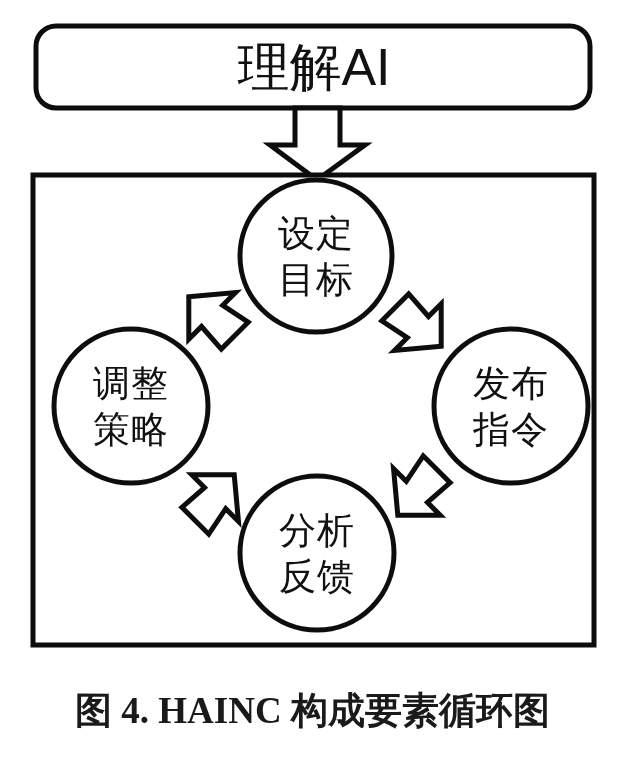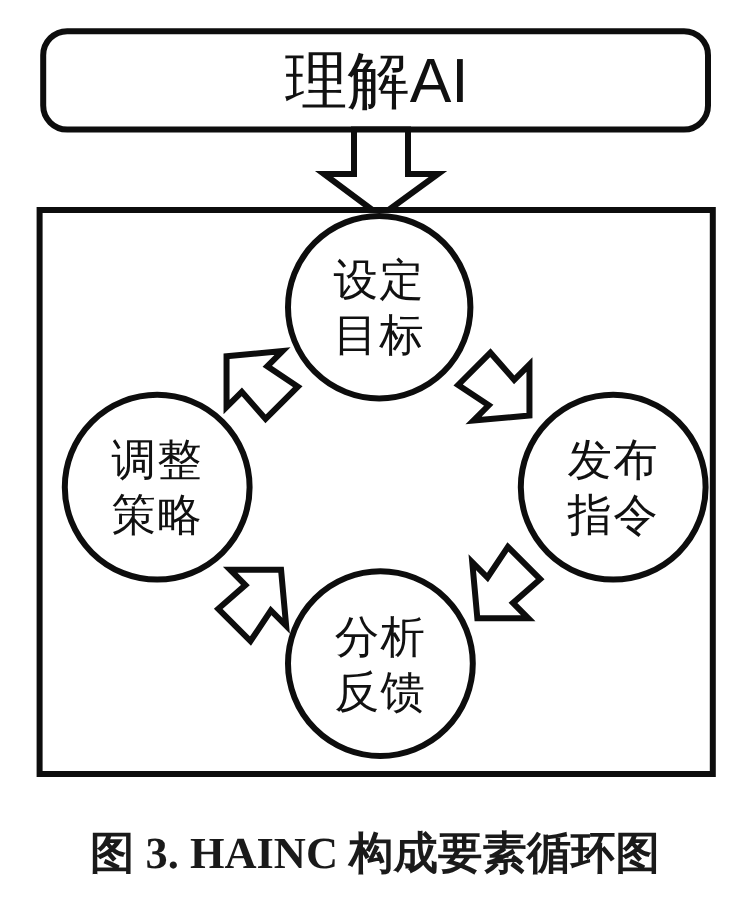--- a/index.html
+++ b/index.html
@@ -110,15 +110,15 @@
     <g transform="translate(419,494) rotate(-135)">
       <polygon class="stroke-shape" points="0,-30 36,0 18,0 24,30 -14,30 -12,0 -30,0" stroke-width="5" stroke-linejoin="miter"></polygon>
     </g>
 
     <g transform="translate(213,496) rotate(45)">
       <polygon class="stroke-shape" points="0,-30 36,0 18,0 24,30 -14,30 -12,0 -30,0" stroke-width="5" stroke-linejoin="miter"></polygon>
     </g>
 
   </svg>
 
-  <div id="caption">图 3. HAINC 构成要素循环图</div>
+  <div id="caption">图 4. HAINC 构成要素循环图</div>
 
 </div>
 
 </body></html>

